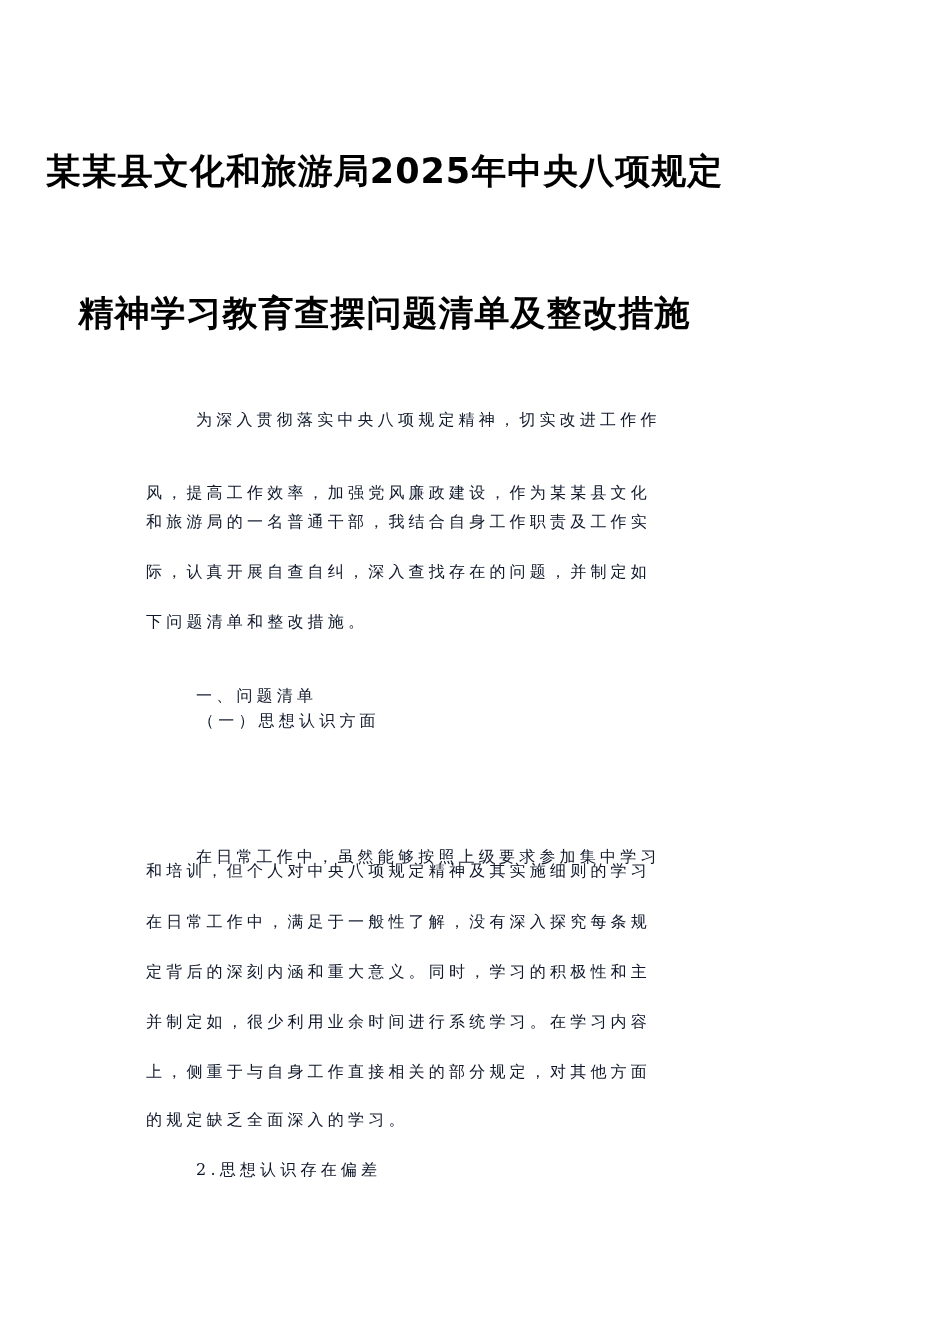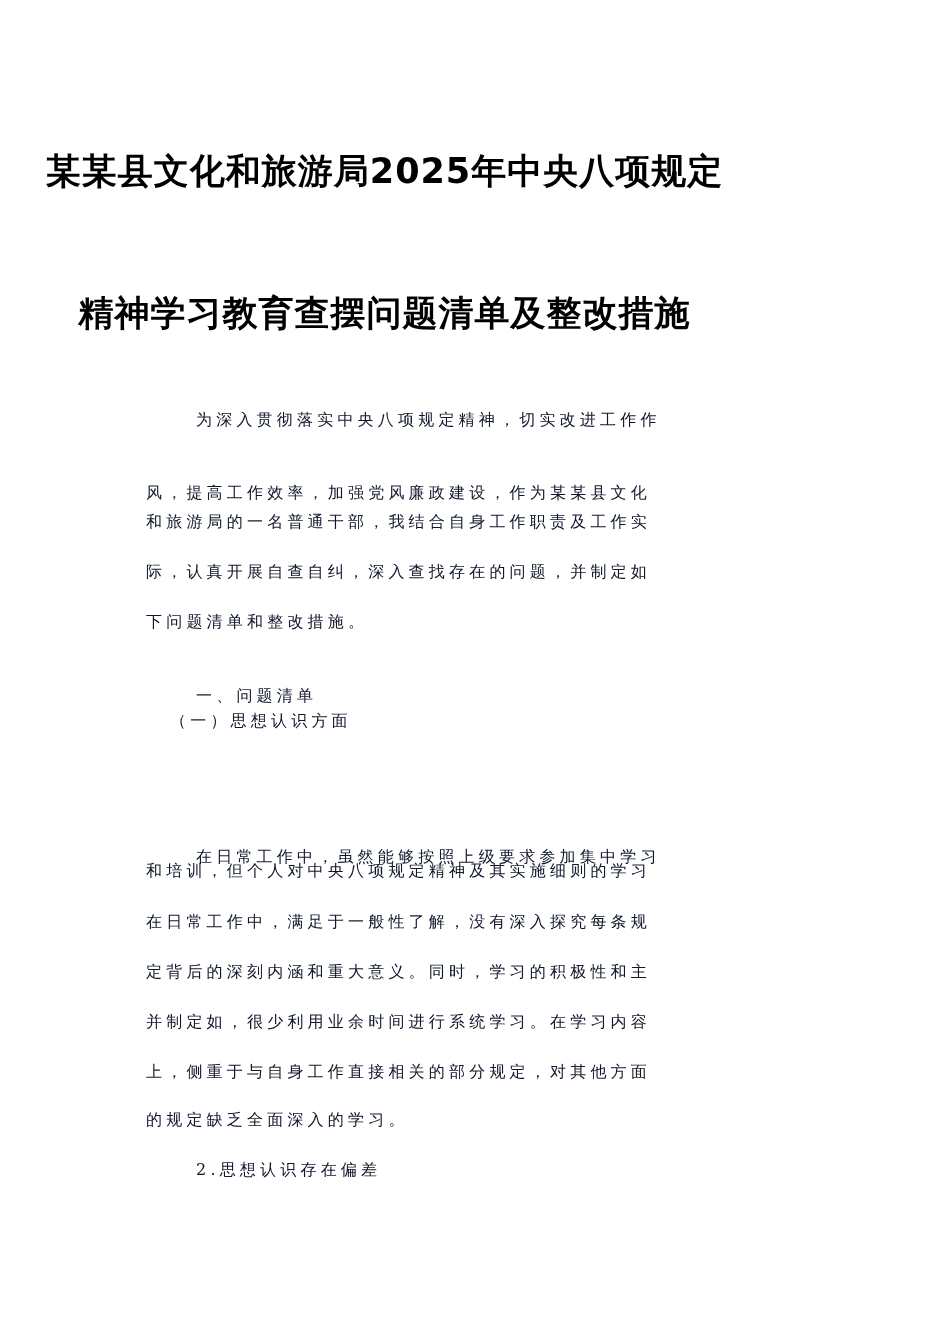--- a/index.html
+++ b/index.html
@@ -22,21 +22,21 @@
   <div class="title-line" style="top:148px;">某某县文化和旅游局2025年中央八项规定</div>
   <div class="title-line" style="top:245px;margin-top:45px;">精神学习教育查摆问题清单及整改措施</div>
 
   <div class="line indent" style="top:405px;">为深入贯彻落实中央八项规定精神，切实改进工作作</div>
   <div class="line" style="top:456px;margin-top:22px;">风，提高工作效率，加强党风廉政建设，作为某某县文化</div>
   <div class="line" style="top:507px;">和旅游局的一名普通干部，我结合自身工作职责及工作实</div>
   <div class="line" style="top:557px;">际，认真开展自查自纠，深入查找存在的问题，并制定如</div>
   <div class="line" style="top:607px;">下问题清单和整改措施。</div>
 
   <div class="line indent" style="top:657px;margin-top:24px;">一、问题清单</div>
-  <div class="line sub" style="top:706px;">（一）思想认识方面</div>
+  <div class="line sub" style="top:706px;margin-left:28px;">（一）思想认识方面</div>
 
   <div class="line indent" style="top:806px;margin-top:36px;">在日常工作中，虽然能够按照上级要求参加集中学习</div>
   <div class="line" style="top:856px;">和培训，但个人对中央八项规定精神及其实施细则的学习</div>
   <div class="line" style="top:907px;">在日常工作中，满足于一般性了解，没有深入探究每条规</div>
   <div class="line" style="top:957px;">定背后的深刻内涵和重大意义。同时，学习的积极性和主</div>
   <div class="line" style="top:1007px;">并制定如，很少利用业余时间进行系统学习。在学习内容</div>
   <div class="line" style="top:1057px;">上，侧重于与自身工作直接相关的部分规定，对其他方面</div>
   <div class="line" style="top:1105px;">的规定缺乏全面深入的学习。</div>
 
   <div class="line indent" style="top:1155px;">2.思想认识存在偏差</div>

